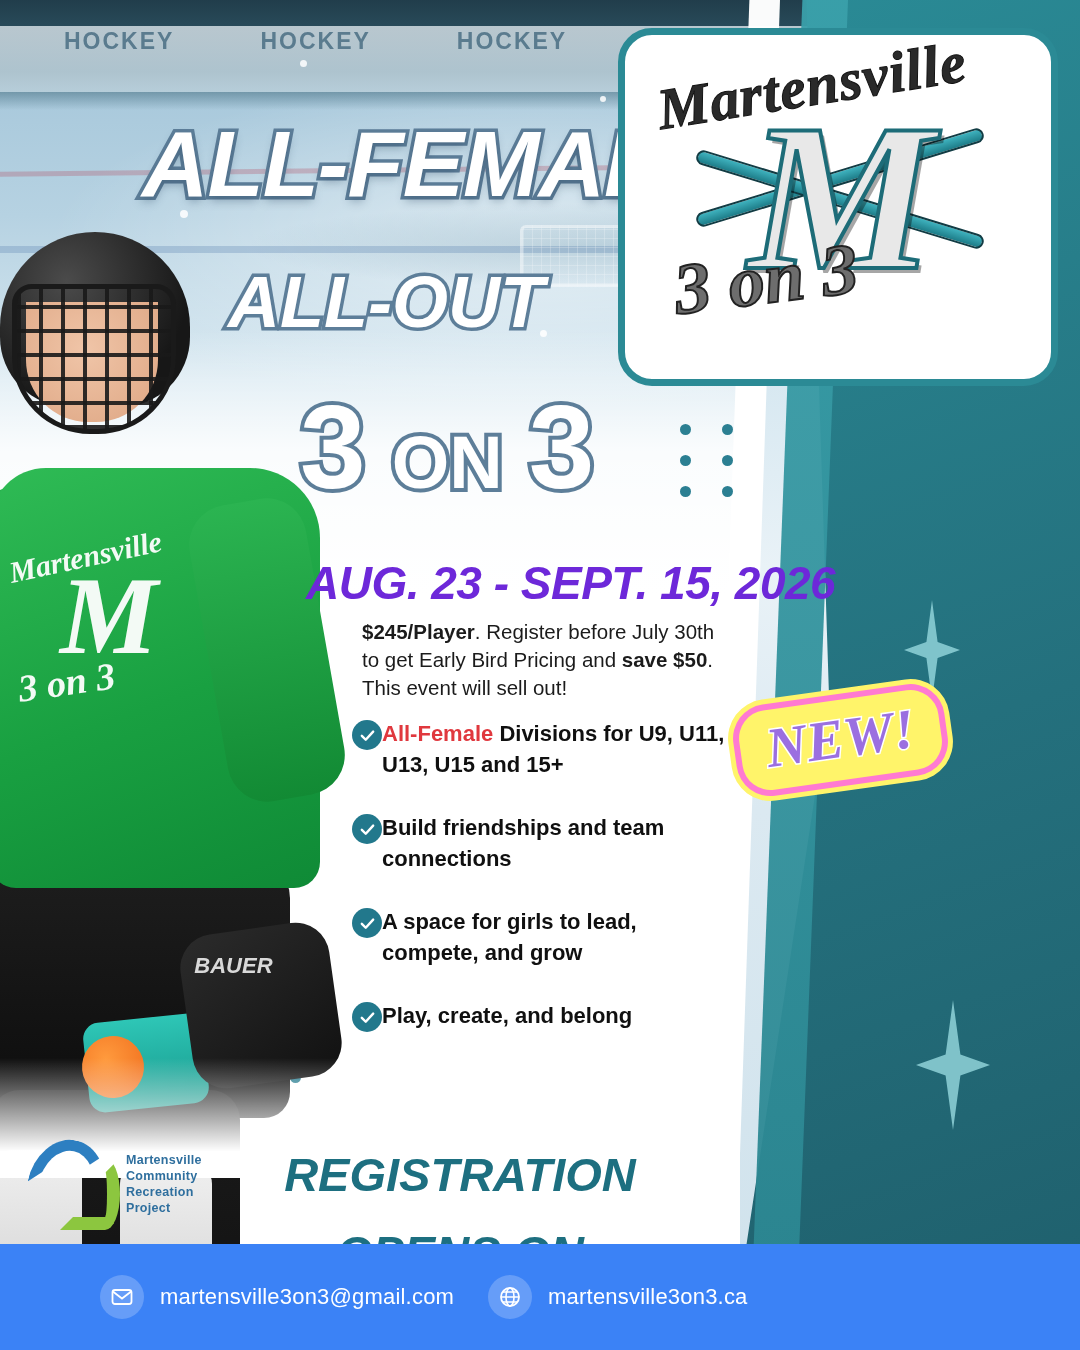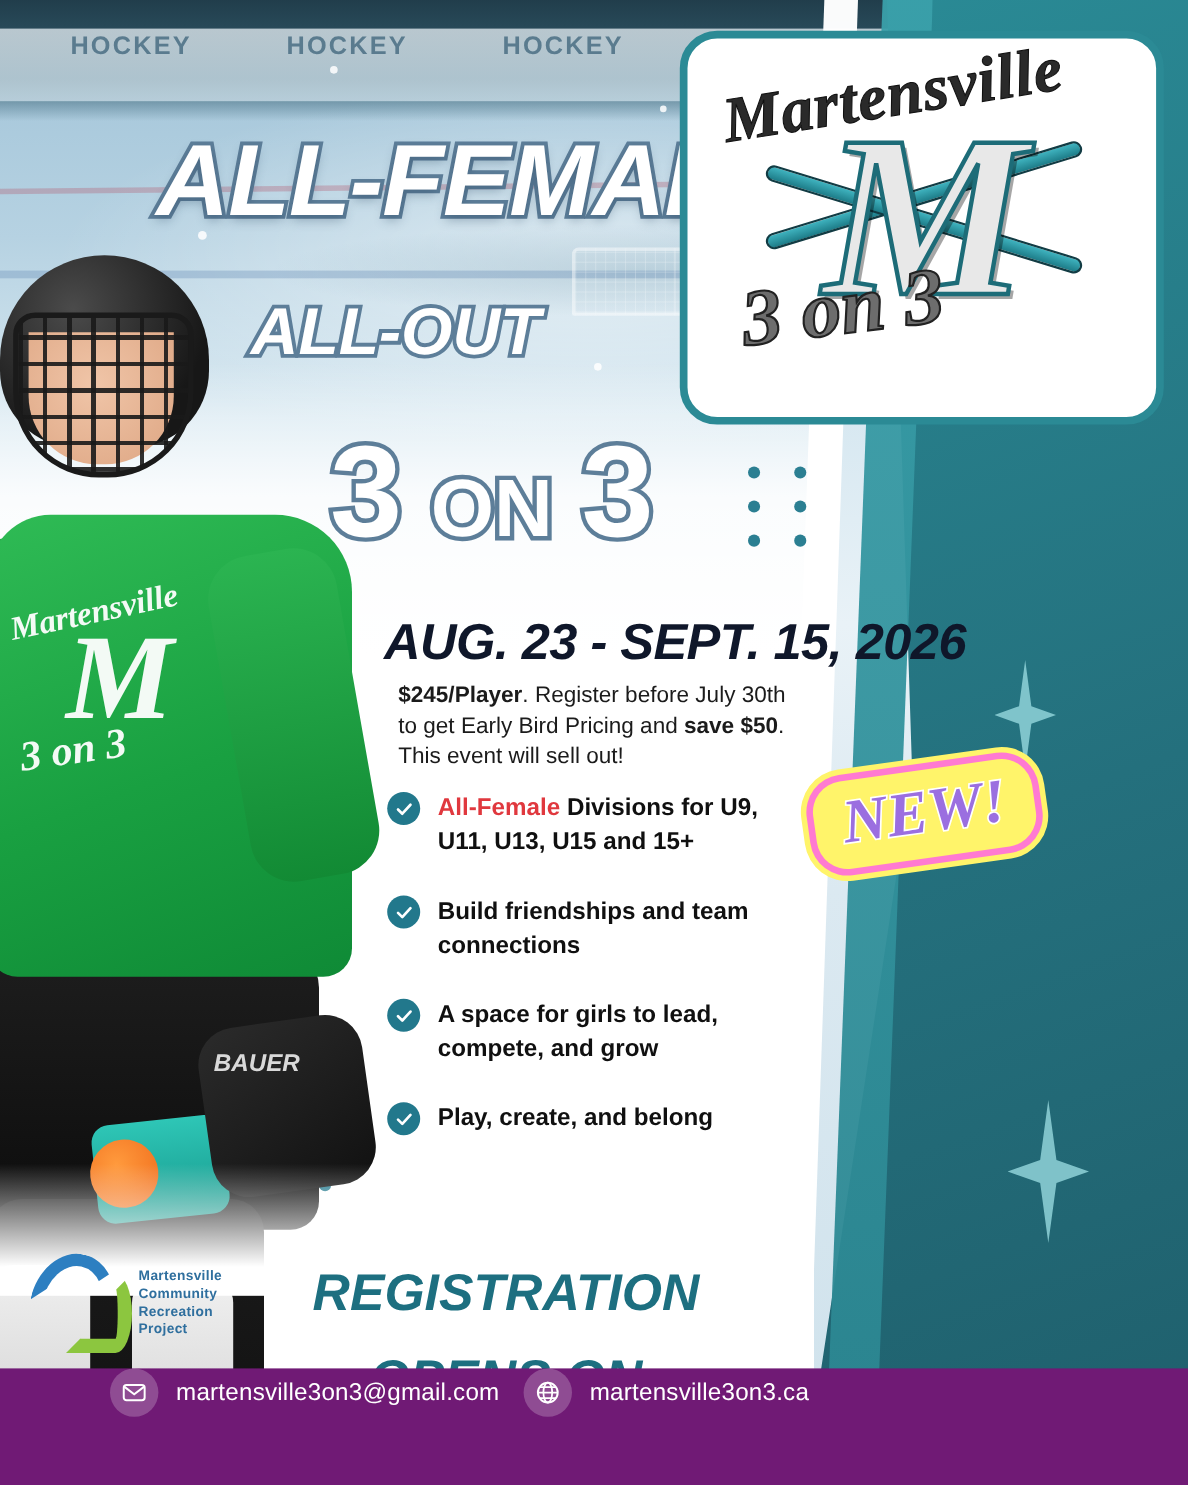--- a/index.html
+++ b/index.html
@@ -97,22 +97,22 @@
     opacity: .85;
   }
   .spark1 { width: 56px; height: 100px; right: 120px; top: 600px;
     clip-path: polygon(50% 0, 60% 42%, 100% 50%, 60% 58%, 50% 100%, 40% 58%, 0 50%, 40% 42%); }
   .spark2 { width: 74px; height: 130px; right: 90px; top: 1000px;
     clip-path: polygon(50% 0, 60% 42%, 100% 50%, 60% 58%, 50% 100%, 40% 58%, 0 50%, 40% 42%); }
 
   
   .bottom-bar {
     position: absolute; left: 0; bottom: 0; width: 1080px; height: 106px;
-    background: #701a75;
-    display: flex; align-items: flex-start; gap: 22px;
+    background: #3b82f6;
+    display: flex; align-items: center; gap: 34px;
     padding-left: 100px;
     z-index: 22;
   }
   .bottom-bar .contact {
     display: flex; align-items: center; gap: 16px;
     color: #ffffff; font-size: 22px; font-weight: 500;
     letter-spacing: .2px;
   }
   .circ-icon {
     width: 44px; height: 44px; border-radius: 50%;
@@ -177,21 +177,21 @@
     letter-spacing: -1px;
     color: #ffffff;
     -webkit-text-stroke: 7px #5d7e99;
     paint-order: stroke fill;
     text-shadow: 0 5px 10px rgba(40,70,95,.35);
   }
   .h-allout {
     position: absolute; left: 228px; top: 262px;
     font-family: "Liberation Sans", sans-serif;
     font-weight: bold; font-style: italic;
-    font-size: 60px; line-height: 80px;
+    font-size: 72px; line-height: 80px;
     color: #ffffff;
     -webkit-text-stroke: 7px #5d7e99;
     paint-order: stroke fill;
   }
   .h-3on3 {
     position: absolute; left: 300px; top: 388px;
     display: flex; align-items: baseline; gap: 26px;
     font-family: "Liberation Sans", sans-serif;
     font-weight: bold;
     color: #ffffff;
@@ -208,33 +208,32 @@
   .dots i { display: block; width: 11px; height: 11px; border-radius: 50%; background: #2b7f92; }
   .dots-a { left: 680px; top: 424px; }
   .dots-b { left: 248px; top: 1010px; }
 
   
   .date-line {
     position: absolute; left: 306px; top: 556px; z-index: 14;
     font-family: "Liberation Sans", sans-serif;
     font-weight: bold; font-style: italic;
     font-size: 46px; letter-spacing: -.5px;
-    color: #0f172a;
-    margin-left: 43px;
+    color: #6d28d9;
   }
   .price-block {
     position: absolute; left: 362px; top: 618px; width: 360px; z-index: 14;
     font-size: 20.5px; line-height: 28px; color: #1b1b1b;
   }
   .price-block b { font-weight: bold; }
 
   .bullets {
     position: absolute; left: 352px; top: 718px; width: 380px; z-index: 14;
   }
-  .bullet { display: flex; gap: 16px; margin-bottom: 32px; }
+  .bullet { display: flex; margin-bottom: 32px; }
   .check {
     flex: 0 0 auto; width: 30px; height: 30px; border-radius: 50%;
     background: #22788c; display: flex; align-items: center; justify-content: center;
     margin-top: 2px;
   }
   .check svg { width: 17px; height: 17px; }
   .bullet-text {
     font-size: 22px; line-height: 31px; font-weight: bold; color: #101010;
   }
   .bullet-text .hl { color: #e0383e; }

